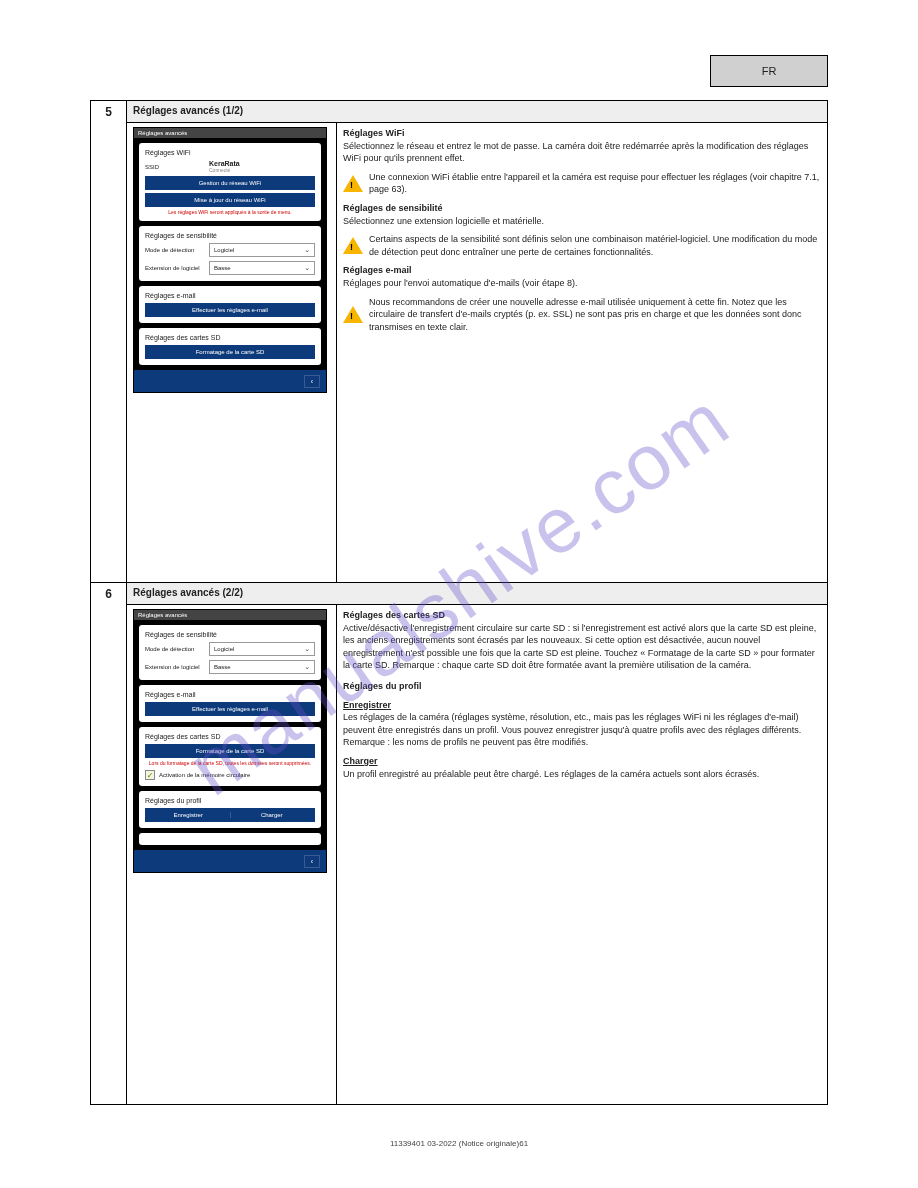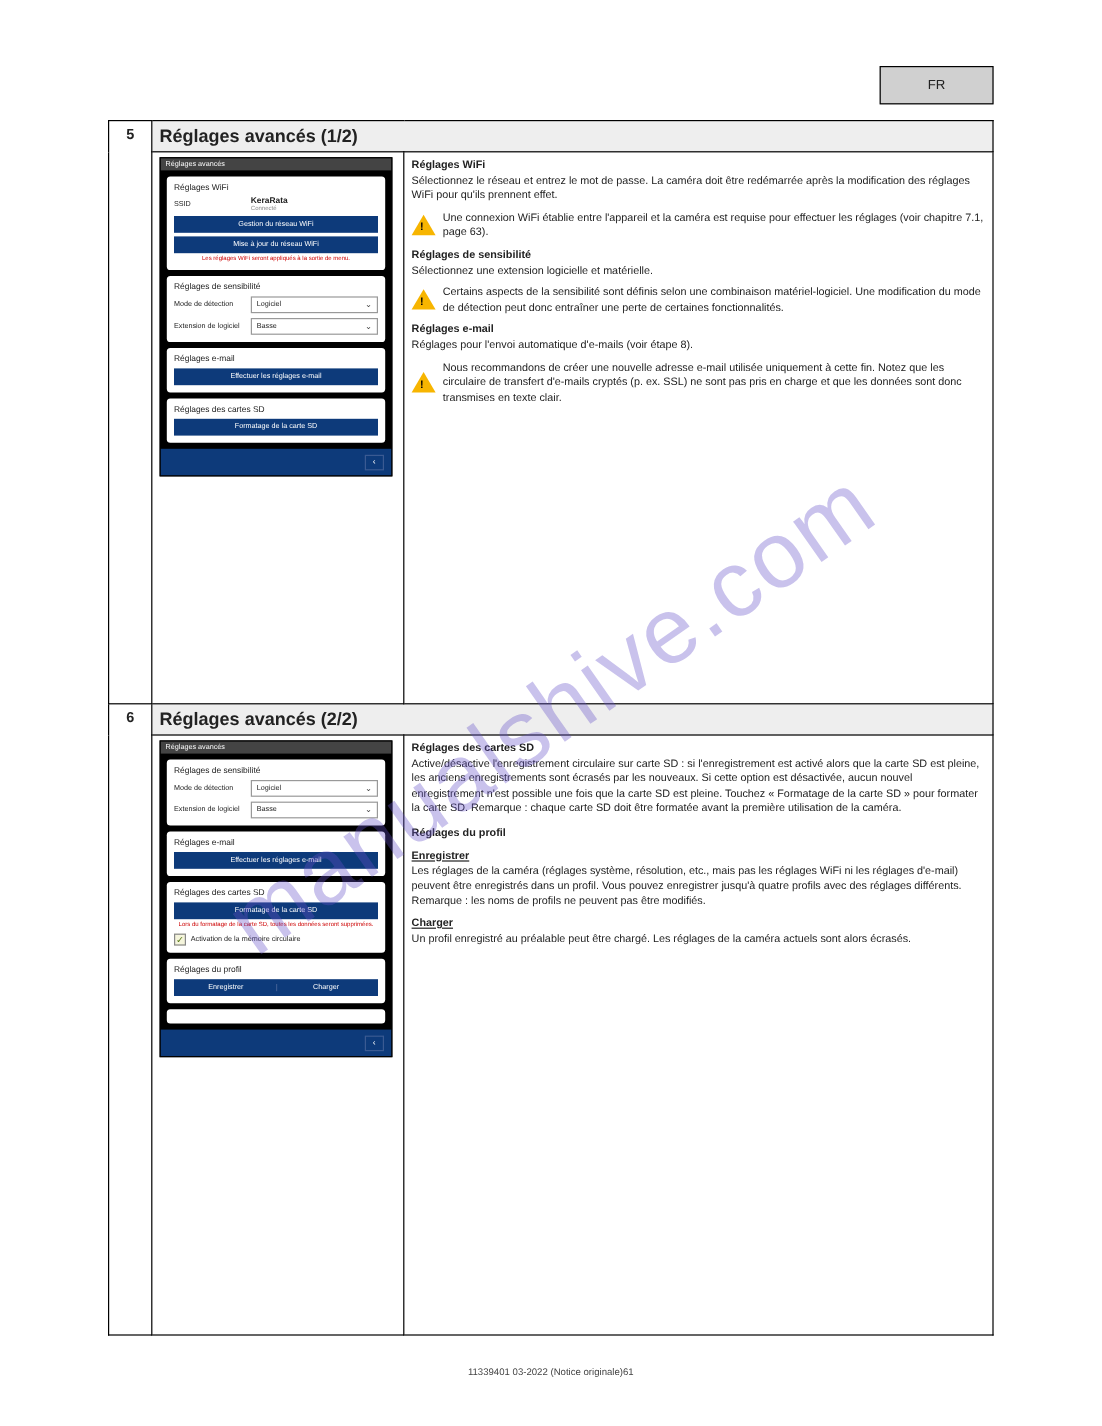--- a/index.html
+++ b/index.html
@@ -15,38 +15,38 @@
   .page {
     width: 918px;
     height: 1188px;
     position: relative;
     padding: 50px 90px 60px 90px;
   }
   .top-badge {
     position: absolute;
     right: 90px;
     top: 55px;
-    width: 95px;
+    width: 118px;
     height: 32px;
     background: #d0d0d0;
     border: 1px solid #000;
     display: flex;
     align-items: center;
     justify-content: center;
     font-size: 11px;
   }
   table.main {
     margin-top: 50px;
     width: 100%;
     border-collapse: collapse;
     border: 1px solid #000;
   }
   table.main td { border: 1px solid #000; vertical-align: top; padding: 4px 6px; }
   td.step-num { width: 36px; text-align: center; font-size: 12px; font-weight: bold; }
-  td.step-head { background: #eee; font-weight: bold; height: 22px; font-size:15px; padding-top:5px; }
+  td.step-head { background: #eee; font-weight: bold; height: 22px; font-size:10px; padding-top:5px; }
   td.main-row { height: 460px; }
   td.main-row2 { height: 500px; }
   td.screenshot-col { width: 210px; padding:8px; }
   td.desc-col { padding: 8px 10px; font-size: 9px; line-height: 1.4; }
 
   
   .phone {
     width: 194px;
     background: #000;
     border: 1px solid #000;

